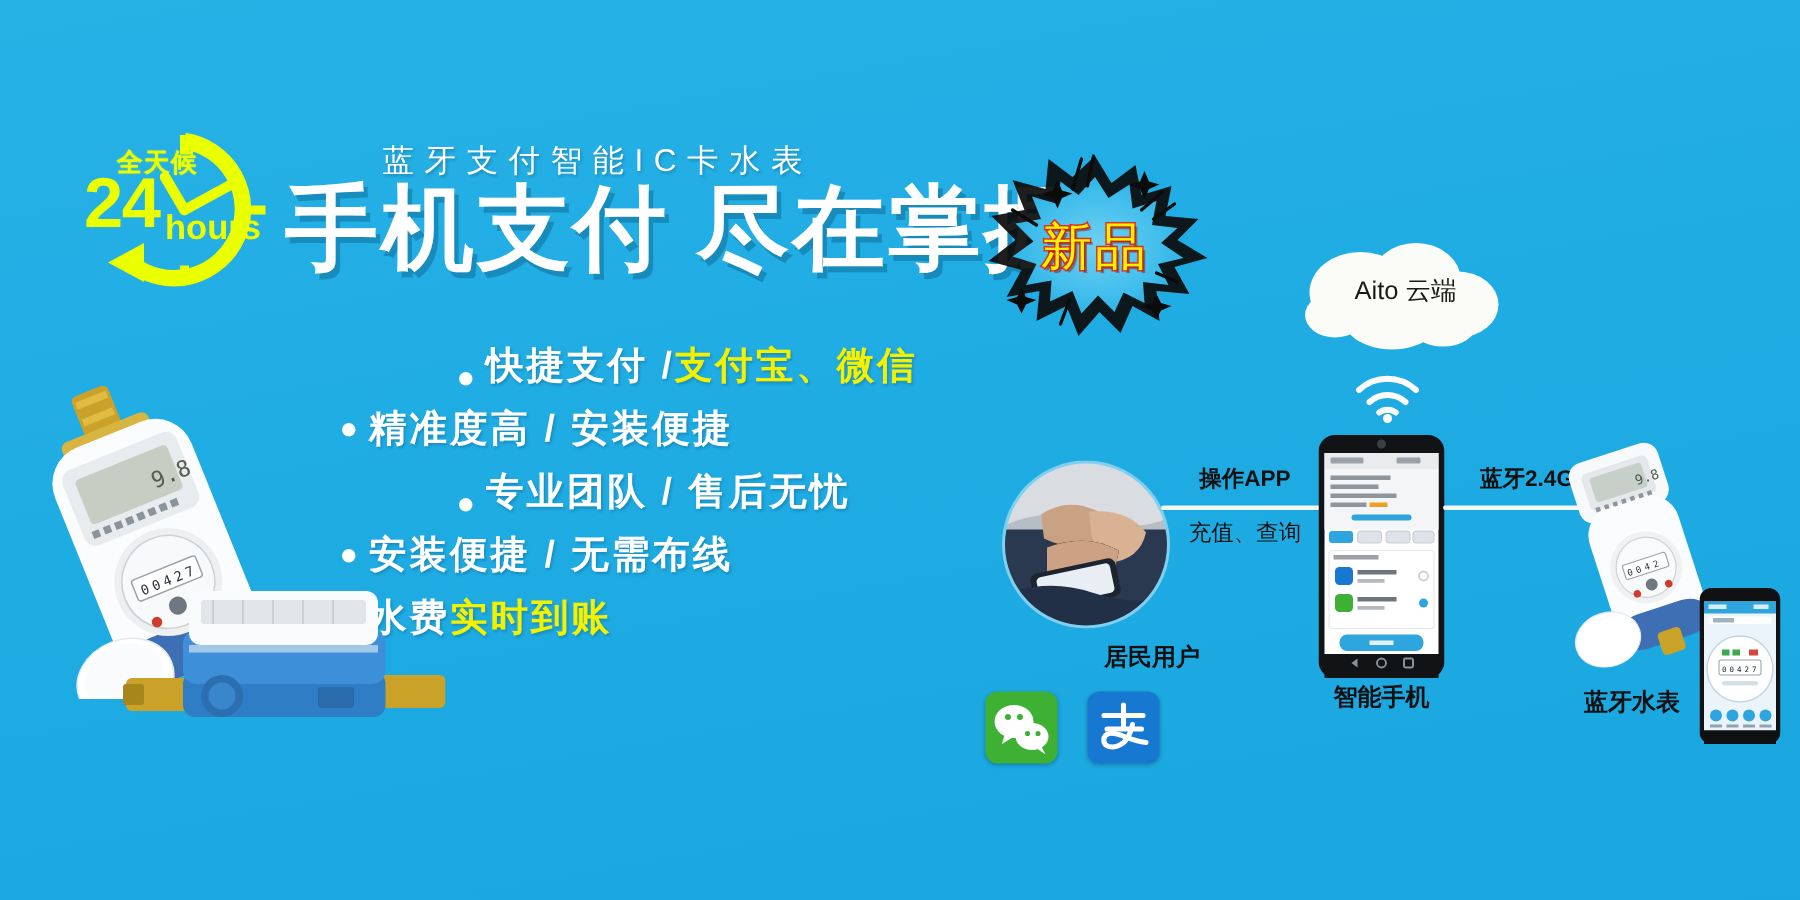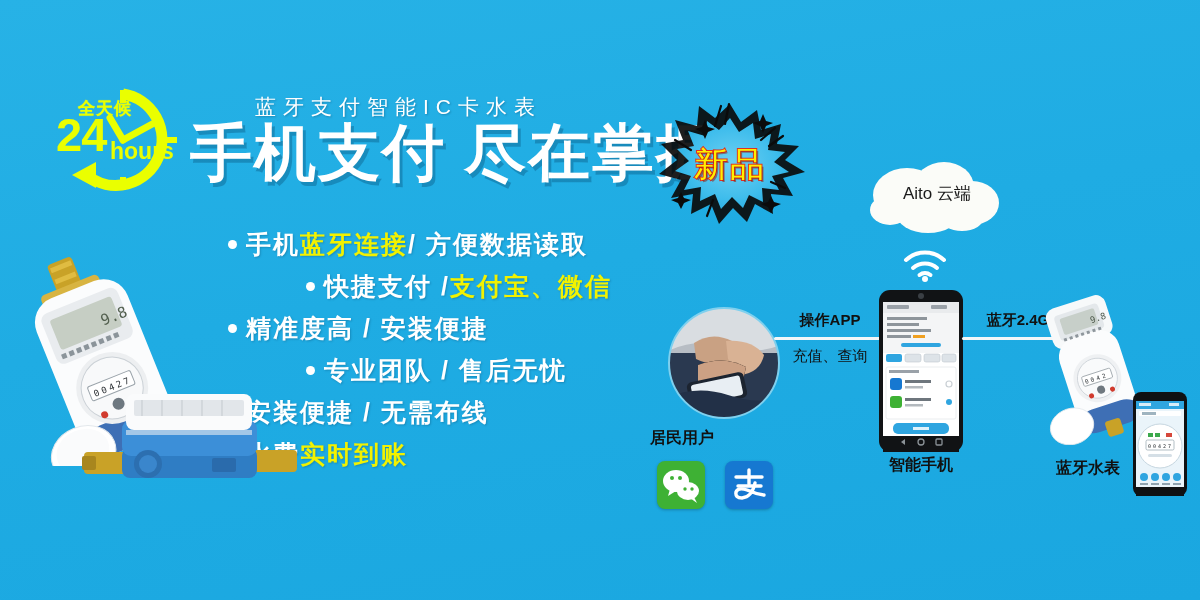--- a/index.html
+++ b/index.html
@@ -58,42 +58,42 @@
 
   
   .features{position:absolute;left:228px;top:232px;width:470px;}
   .feat{
     display:flex;align-items:center;
     font-size:25px;color:#ffffff;font-weight:bold;
     letter-spacing:2px;line-height:1;margin-bottom:17px;
     text-shadow:1px 1px 2px rgba(0,45,75,.25);
     white-space:nowrap;
   }
-  .feat.indent{padding-left:78px;}
+  .feat.indent{padding-left:78px;align-items:flex-end;}
   .dot{
     width:9px;height:9px;border-radius:50%;background:#ffffff;
     margin-right:9px;flex:0 0 auto;
   }
   .hl{color:#F2F200;}
 
   
   .meterA{position:absolute;left:14px;top:236px;width:215px;height:230px;}
   .meterB{position:absolute;left:82px;top:380px;width:215px;height:130px;}
 
   
   .cloud{position:absolute;left:862px;top:155px;width:150px;height:90px;}
   .cloud-label{
     position:absolute;left:862px;top:182px;width:150px;text-align:center;
     font-size:17px;color:#1A1A1A;font-weight:500;
   }
   .wifi{position:absolute;left:902px;top:248px;width:46px;height:34px;}
 
   .person{position:absolute;left:668px;top:307px;width:112px;height:112px;}
   .person-cap{
-    position:absolute;left:650px;top:428px;width:150px;text-align:left;
+    position:absolute;left:650px;top:428px;width:150px;text-align:right;
     font-size:16px;color:#111;font-weight:bold;
   }
   .appicons{position:absolute;left:657px;top:461px;display:flex;gap:20px;}
   .appicon{width:48px;height:48px;border-radius:8px;position:relative;
            box-shadow:0 1px 3px rgba(0,0,0,.25);}
   .ic-wechat{background:#3EB134;}
   .ic-alipay{background:#1678D1;}
   .appicon svg{position:absolute;left:0;top:0;}
 
   .phone{position:absolute;left:879px;top:290px;width:84px;height:162px;}
@@ -171,26 +171,20 @@
         <line x1="138" y1="40" x2="124" y2="50"></line>
         <line x1="30" y1="44" x2="46" y2="54"></line>
         <line x1="140" y1="92" x2="126" y2="86"></line>
         <line x1="62" y1="120" x2="68" y2="104"></line>
       </g>
     </svg>
     <div class="burst-text">新品</div>
   </div>
 
   <div class="features">
-    <div class="feat">
-      <span class="dot"></span>
-      <span>手机</span>
-        <span class="hl">蓝牙连接</span>
-        <span> / 方便数据读取</span>
-    </div>
     <div class="feat indent">
       <span class="dot"></span>
       <span>快捷支付 / </span>
         <span class="hl">支付宝、微信</span>
         <span></span>
     </div>
     <div class="feat">
       <span class="dot"></span>
       <span>精准度高 / 安装便捷</span>
         <span class="hl"></span>

